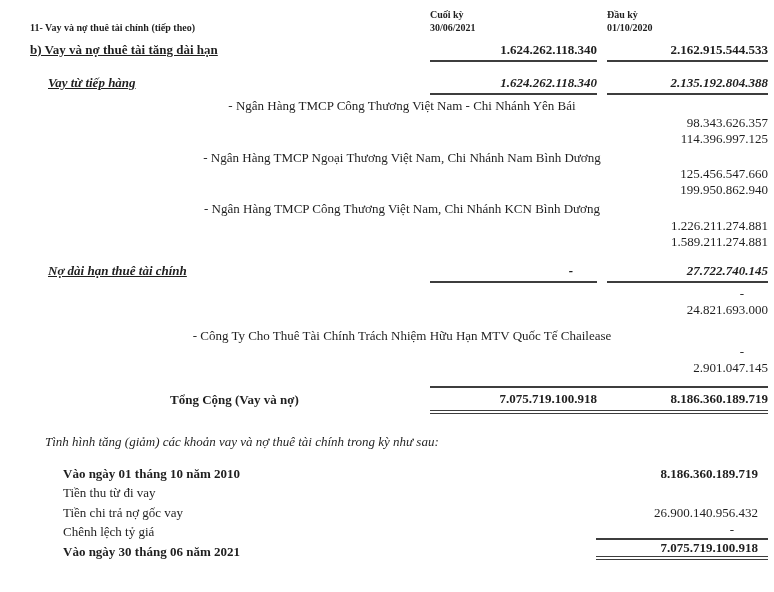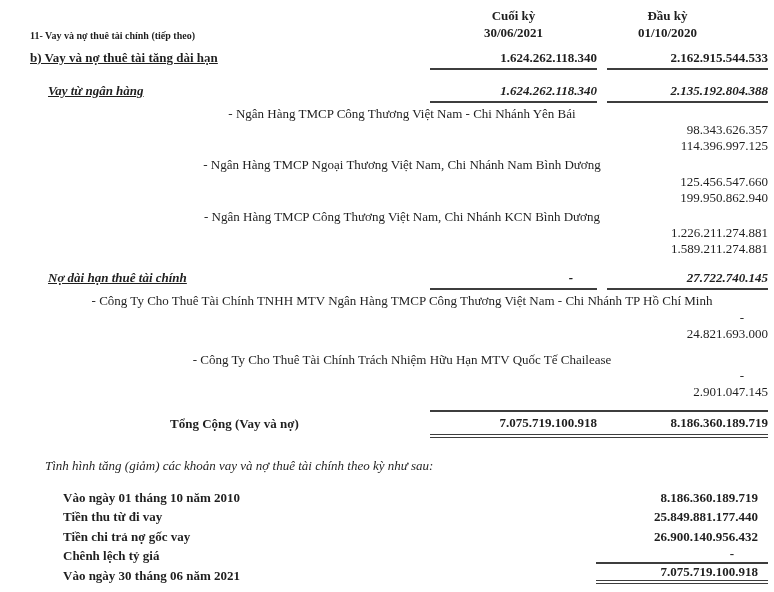--- a/index.html
+++ b/index.html
@@ -7,21 +7,21 @@
   body {
     width:774px; height:592px; overflow:hidden;
     font-family:"Liberation Serif", serif;
     color:#1f1f1f;
   }
   .page { width:774px; height:592px; padding:8px 6px 0 30px; background:#fff; }
 
   
   .head { display:flex; align-items:flex-end; }
   .title { flex:1; font-weight:700; font-size:10px; padding-bottom:1px; }
-  .hcol { font-weight:700; font-size:13px; line-height:1.3; text-align:center; }
+  .hcol { font-weight:700; font-size:10px; line-height:1.3; }
   .hcol.c1 { width:167px; }
   .hcol.c2 { width:161px; margin-left:10px; padding-right:40px; }
 
   
   .row { display:flex; font-size:13px; }
   .row .lbl { flex:1; padding-right:12px; }
   .row .cell { width:167px; text-align:right; align-self:flex-end; }
   .row .cell.v2 { width:161px; margin-left:10px; }
   .cell.dash { padding-right:24px; }
 
@@ -39,21 +39,21 @@
 
   .row.total { margin-top:10px; align-items:center; }
   .row.total .lbl { font-weight:700; padding-left:140px; }
   .total-vals { display:flex; width:338px; font-weight:700;
     border-top:2px solid #3d3d3d; border-bottom:4px double #3d3d3d; padding:3px 0; }
   .total-vals .cell { align-self:center; }
 
   
   .note { font-style:italic; font-size:13px; margin-top:20px; padding-left:15px; }
   #movement-rows { margin-top:12px; }
-  .mrow { display:flex; align-items:flex-end; height:19.5px; font-size:13px;font-weight:bold; }
+  .mrow { display:flex; align-items:flex-end; height:19.5px; font-size:13px; }
   .mrow .mlbl { flex:1; padding-left:33px; }
   .mrow .mval { width:172px; text-align:right; padding-right:10px; }
   .mrow .mval.dash { padding-right:34px; }
   .mrow.bold, .mrow.bold-final { font-weight:700; }
   .mrow.plain-underline .mval { border-bottom:2px solid #3d3d3d; }
   .mrow.bold-final .mval { border-bottom:4px double #3d3d3d; }
 </style>
 </head>
 <body>
 
@@ -71,21 +71,21 @@
     </div>
   </div>
 
   <div id="loan-rows">
       <div class="row section">
         <div class="lbl">b) Vay và nợ thuê tài tăng dài hạn</div>
         <div class="cell v1">1.624.262.118.340</div>
         <div class="cell v2">2.162.915.544.533</div>
       </div>
       <div class="row group">
-        <div class="lbl">Vay từ ngân hàng</div>
+        <div class="lbl">Vay từ tiếp hàng</div>
         <div class="cell v1">1.624.262.118.340</div>
         <div class="cell v2">2.135.192.804.388</div>
       </div>
       <div class="row item">
         <div class="lbl">- Ngân Hàng TMCP Công Thương Việt Nam - Chi Nhánh Yên Bái</div>
         <div class="cell v1">98.343.626.357</div>
         <div class="cell v2">114.396.997.125</div>
       </div>
       <div class="row item">
         <div class="lbl">- Ngân Hàng TMCP Ngoại Thương Việt Nam, Chi Nhánh Nam Bình Dương</div>
@@ -96,48 +96,46 @@
         <div class="lbl">- Ngân Hàng TMCP Công Thương Việt Nam, Chi Nhánh KCN Bình Dương</div>
         <div class="cell v1">1.226.211.274.881</div>
         <div class="cell v2">1.589.211.274.881</div>
       </div>
       <div class="row group">
         <div class="lbl">Nợ dài hạn thuê tài chính</div>
         <div class="cell v1 dash">-</div>
         <div class="cell v2">27.722.740.145</div>
       </div>
       <div class="row item">
-        <div class="lbl">- Công Ty Cho Thuê Tài Chính TNHH MTV Ngân Hàng TMCP Công Thương Việt Nam - Chi Nhánh TP Hồ Chí Minh</div>
         <div class="cell v1 dash">-</div>
         <div class="cell v2">24.821.693.000</div>
       </div>
       <div class="row item">
         <div class="lbl">- Công Ty Cho Thuê Tài Chính Trách Nhiệm Hữu Hạn MTV Quốc Tế Chailease</div>
         <div class="cell v1 dash">-</div>
         <div class="cell v2">2.901.047.145</div>
       </div>
       <div class="row total">
         <div class="lbl">Tổng Cộng (Vay và nợ)</div>
         <div class="total-vals">
           <div class="cell v1">7.075.719.100.918</div>
           <div class="cell v2">8.186.360.189.719</div>
         </div>
       </div>
     </div>
 
-  <div class="note">Tình hình tăng (giảm) các khoản vay và nợ thuê tài chính theo kỳ như sau:</div>
+  <div class="note">Tình hình tăng (giảm) các khoản vay và nợ thuê tài chính trong kỳ như sau:</div>
 
   <div id="movement-rows">
       <div class="mrow bold">
         <div class="mlbl">Vào ngày 01 tháng 10 năm 2010</div>
         <div class="mval">8.186.360.189.719</div>
       </div>
       <div class="mrow plain">
         <div class="mlbl">Tiền thu từ đi vay</div>
-        <div class="mval">25.849.881.177.440</div>
       </div>
       <div class="mrow plain">
         <div class="mlbl">Tiền chi trả nợ gốc vay</div>
         <div class="mval">26.900.140.956.432</div>
       </div>
       <div class="mrow plain-underline">
         <div class="mlbl">Chênh lệch tỷ giá</div>
         <div class="mval dash">-</div>
       </div>
       <div class="mrow bold-final">

